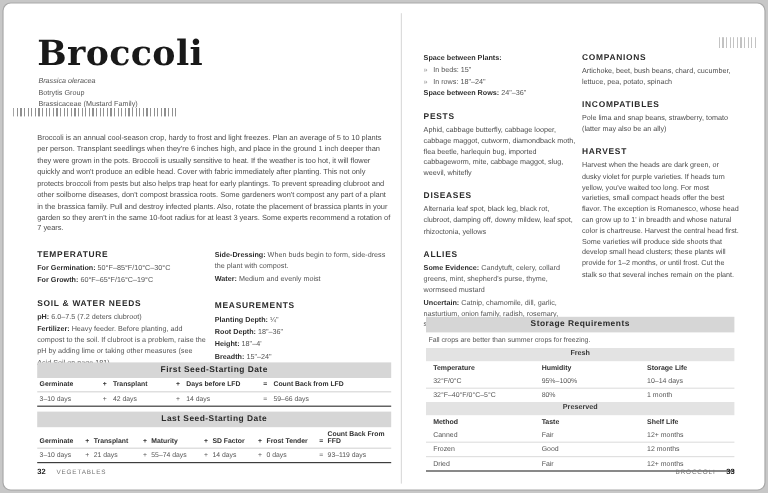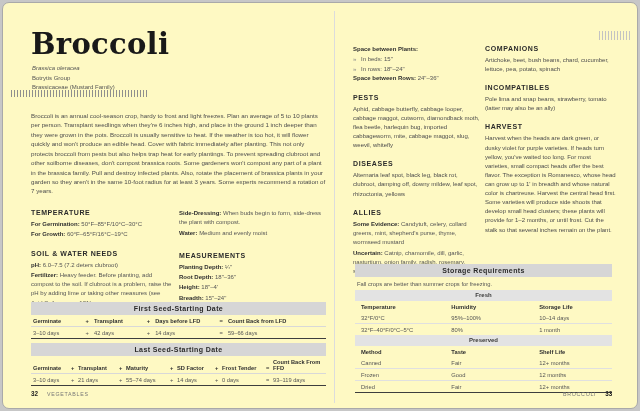--- a/index.html
+++ b/index.html
@@ -1,17 +1,17 @@
 <!DOCTYPE html>
 <html><head>
 <meta charset="utf-8">
 <style>
   * { margin:0; padding:0; box-sizing:border-box; }
   html,body { width:640px; height:411px; background:#c7c7c7; font-family:"Liberation Sans", sans-serif; }
-  .spread { position:absolute; left:2px; top:2px; width:636px; height:407px; background:#fef9c3;
+  .spread { position:absolute; left:2px; top:2px; width:636px; height:407px; background:#ffffff;
             border:1px solid #a9a9a9; border-radius:7px; overflow:hidden; }
   .spine { position:absolute; left:331px; top:8px; width:1px; height:392px; background:#dcdcdc; }
 
   
   .h { font-size:7px; font-weight:bold; color:#2b2b2b; letter-spacing:0.6px; margin-bottom:4px; }
   .body-txt { font-size:6.2px; line-height:1.52; color:#4c4c4c; }
   .lbl { font-weight:bold; color:#2f2f2f; }
   .item-line { font-size:6px; line-height:1.55; color:#555; margin-bottom:1px; }
 
   

